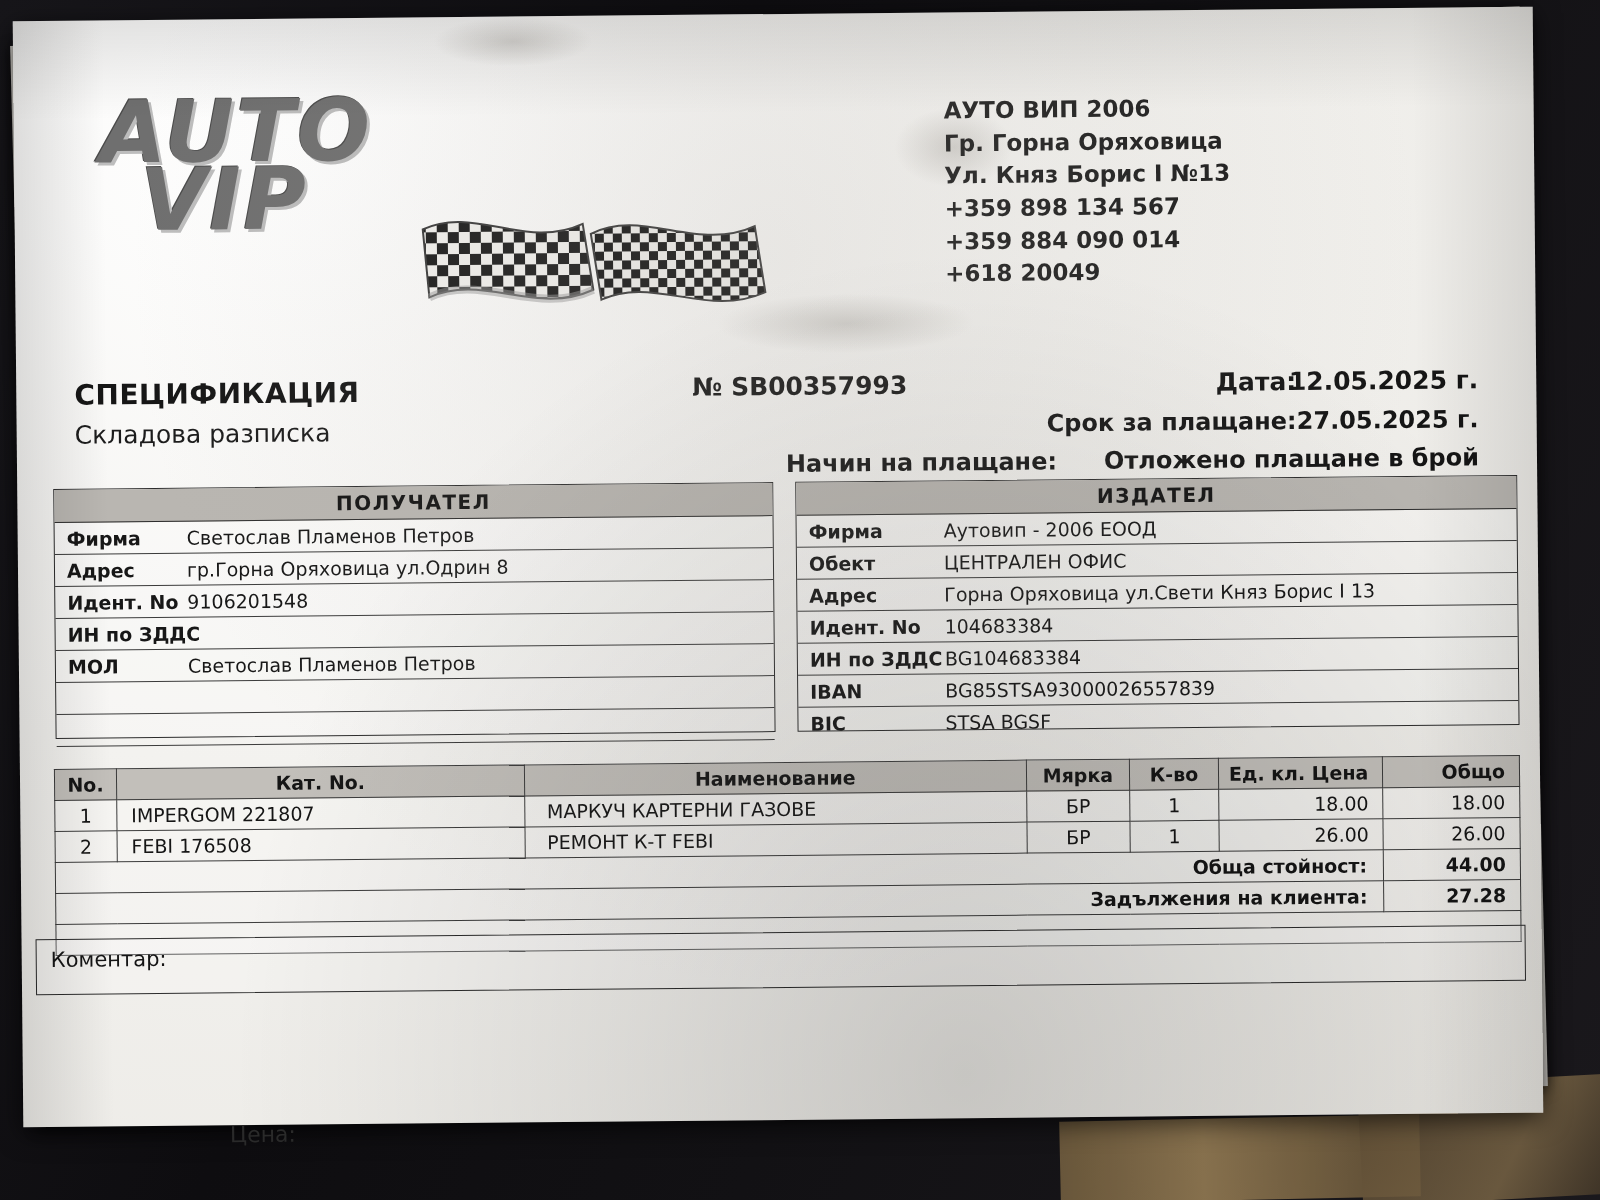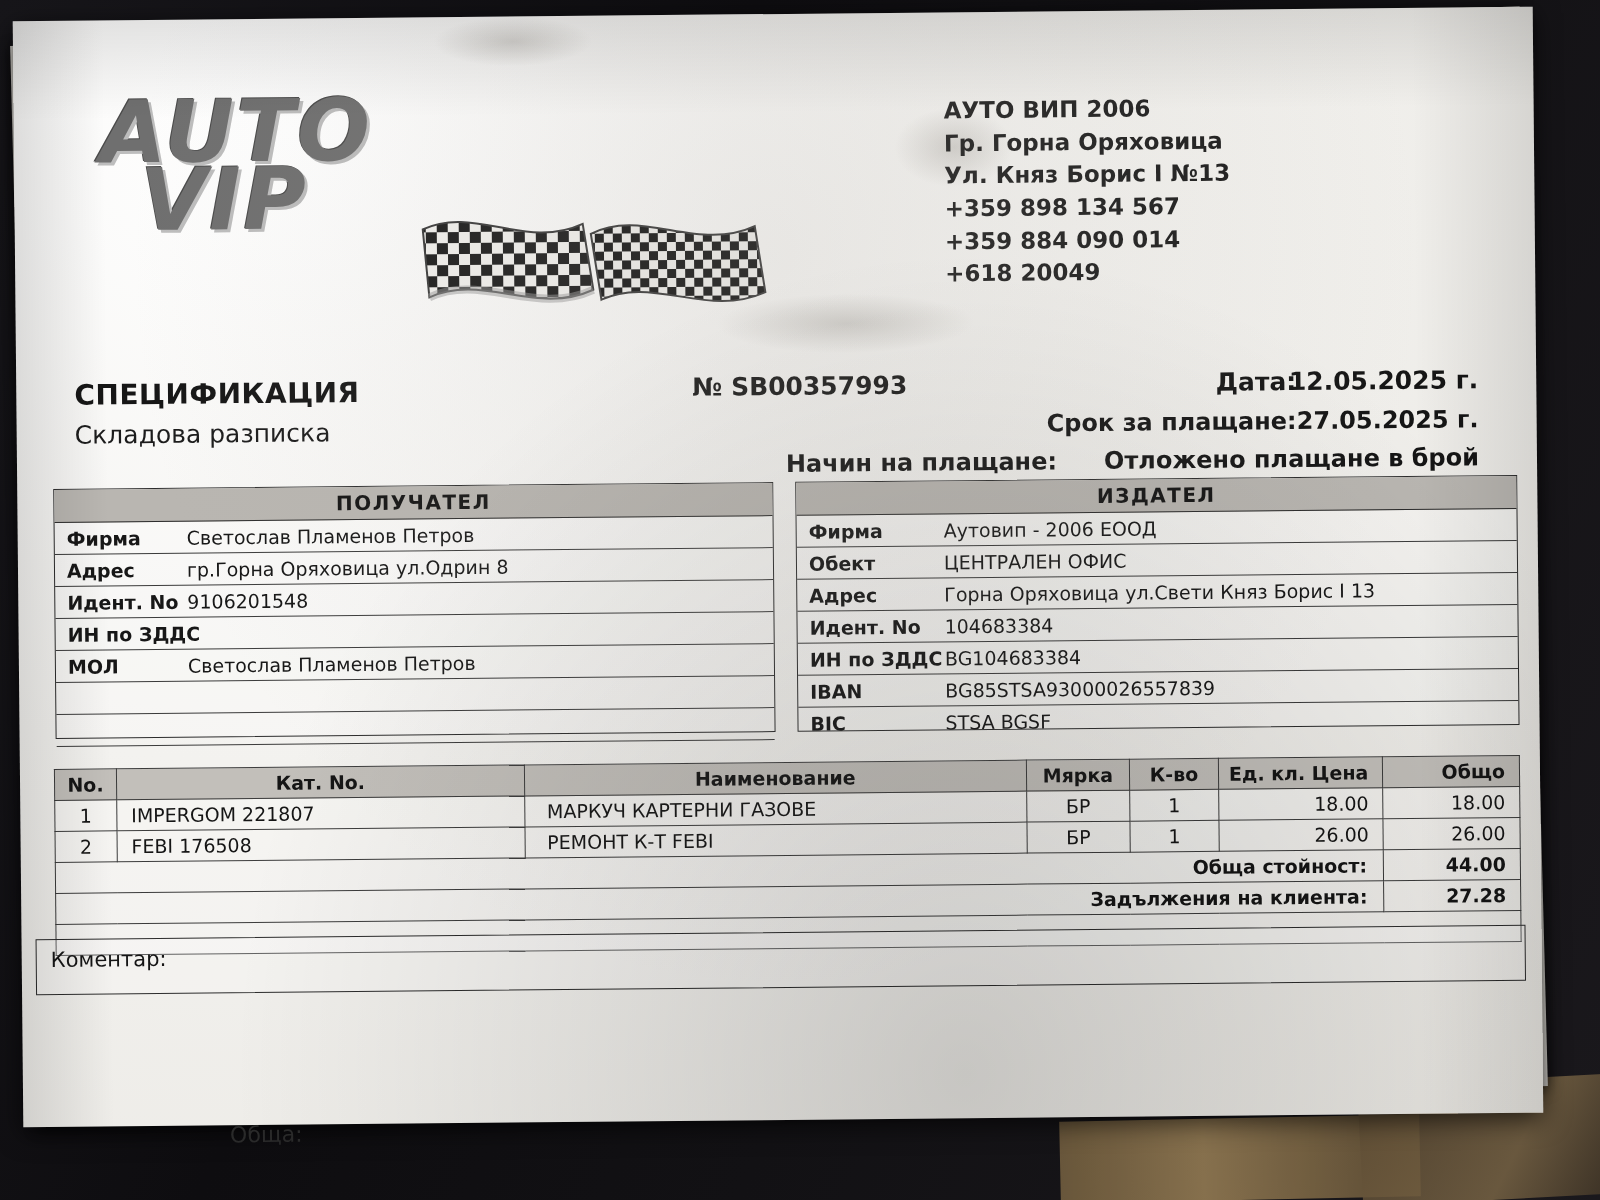--- a/index.html
+++ b/index.html
@@ -442,13 +442,13 @@
       </tbody>
     </table>
 
     <div id="comment-box">
       <span>Коментар:</span>
     </div>
 
   </div>
 </div>
 
-<div id="footer-note">Обща:</div>
+<div id="footer-note">Цена:</div>
 
 </body></html>

